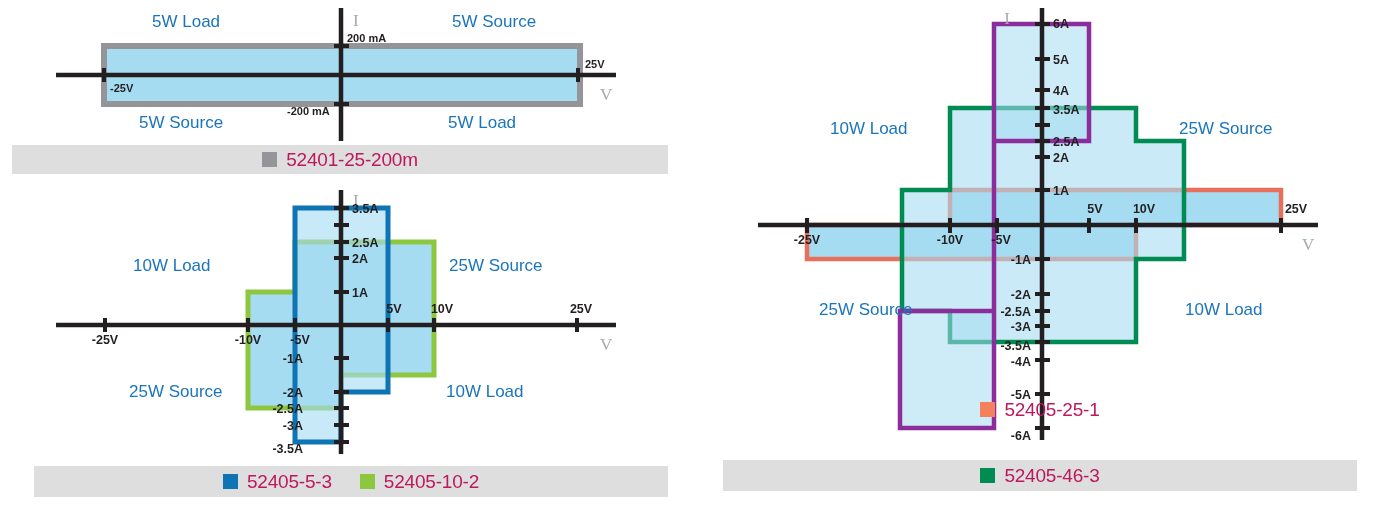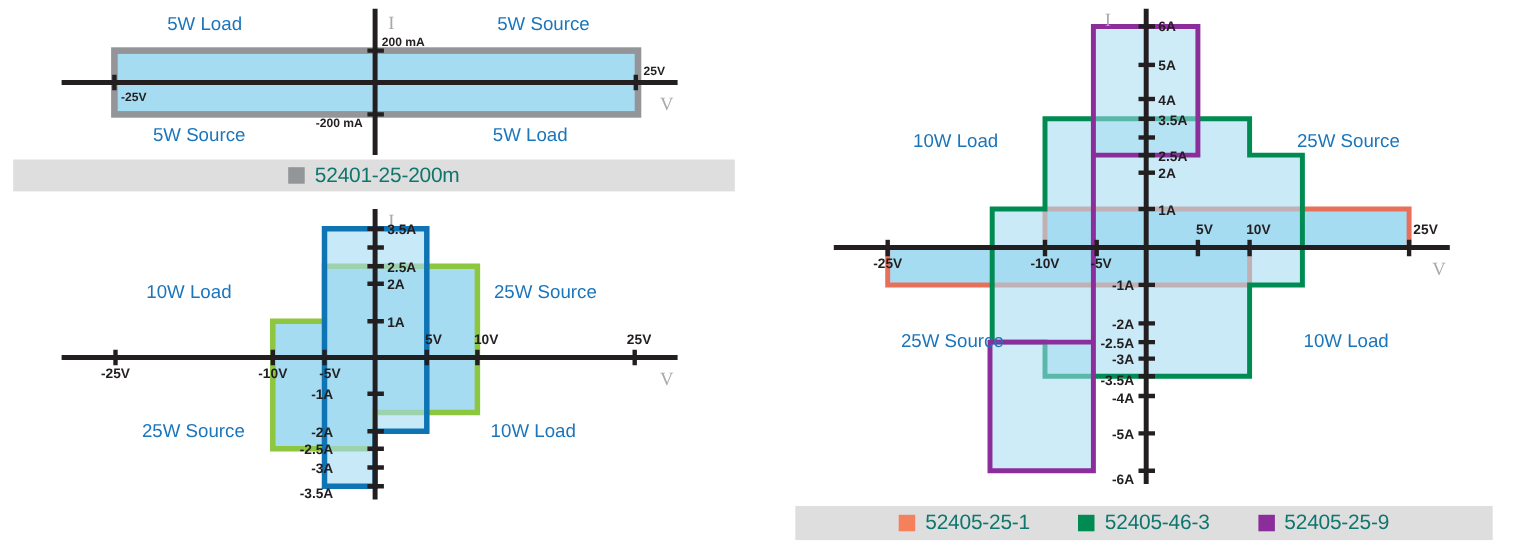--- a/index.html
+++ b/index.html
@@ -18,21 +18,21 @@
     display:flex;
     align-items:center;
     justify-content:center;
     gap:28px;
   }
   .legend-entry{display:flex;align-items:center;gap:9px;}
   .legend-swatch{width:15px;height:15px;display:inline-block;}
   .legend-label{
     font-family:"Liberation Sans",sans-serif;
     font-size:19px;
-    color:#0f766e;
+    color:#be185d;
     letter-spacing:-0.2px;
     white-space:nowrap;
   }
 
   
   .quad-label{
     font-family:"Liberation Sans",sans-serif;
     fill:#1b75bb;
     font-size:17px;
   }
@@ -142,20 +142,30 @@
       <text class="tick-label" x="394" y="131" text-anchor="middle">5V</text>
       <text class="tick-label" x="442" y="131" text-anchor="middle">10V</text>
       <text class="tick-label" x="581" y="131" text-anchor="middle">25V</text>
 
       <text class="quad-label" x="133" y="89">10W Load</text>
       <text class="quad-label" x="449" y="89">25W Source</text>
       <text class="quad-label" x="129" y="215">25W Source</text>
       <text class="quad-label" x="446" y="215">10W Load</text>
     </svg>
 
+    <div class="legend-bar" style="left:34px;top:466px;width:634px;height:31px;">
+      <div class="legend-entry">
+        <span class="legend-swatch" style="background:#0F74B4;"></span>
+        <span class="legend-label">52405-5-3</span>
+      </div>
+      <div class="legend-entry">
+        <span class="legend-swatch" style="background:#8DC63F;"></span>
+        <span class="legend-label">52405-10-2</span>
+      </div>
+    </div>
   </div>
 
   <div class="panel panel-right">
 
     <svg class="chart-svg" width="679" height="445" viewBox="0 0 679 445">
 
       <polygon points="107,259 107,225 250,225 250,190 581,190 581,225 436,225 436,259" fill="#A6DCF2" stroke="#E8705A" stroke-width="4.5"></polygon>
 
       <polygon points="250,190 250,108 436,108 436,141 484,141 484,259 436,259 436,342 250,342 250,311 202,311 202,190" fill="#A6DCF2" fill-opacity="0.6" stroke="#008B52" stroke-width="4.5"></polygon>
 
@@ -214,21 +224,21 @@
       <text class="tick-label" x="395" y="213" text-anchor="middle">5V</text>
       <text class="tick-label" x="444" y="213" text-anchor="middle">10V</text>
       <text class="tick-label" x="596" y="213" text-anchor="middle">25V</text>
 
       <text class="quad-label" x="130" y="134">10W Load</text>
       <text class="quad-label" x="479" y="134">25W Source</text>
       <text class="quad-label" x="119" y="315">25W Source</text>
       <text class="quad-label" x="485" y="315">10W Load</text>
     </svg>
 
-    <div class="legend-bar" style="left:23px;top:460px;width:634px;height:31px;gap:44px;">
+    <div class="legend-bar" style="left:23px;top:460px;width:634px;height:31px;gap:44px;flex-direction:column;">
       <div class="legend-entry">
         <span class="legend-swatch" style="background:#F4815C;"></span>
         <span class="legend-label">52405-25-1</span>
       </div>
       <div class="legend-entry">
         <span class="legend-swatch" style="background:#008B52;"></span>
         <span class="legend-label">52405-46-3</span>
       </div>
       <div class="legend-entry">
         <span class="legend-swatch" style="background:#8B2D9B;"></span>

